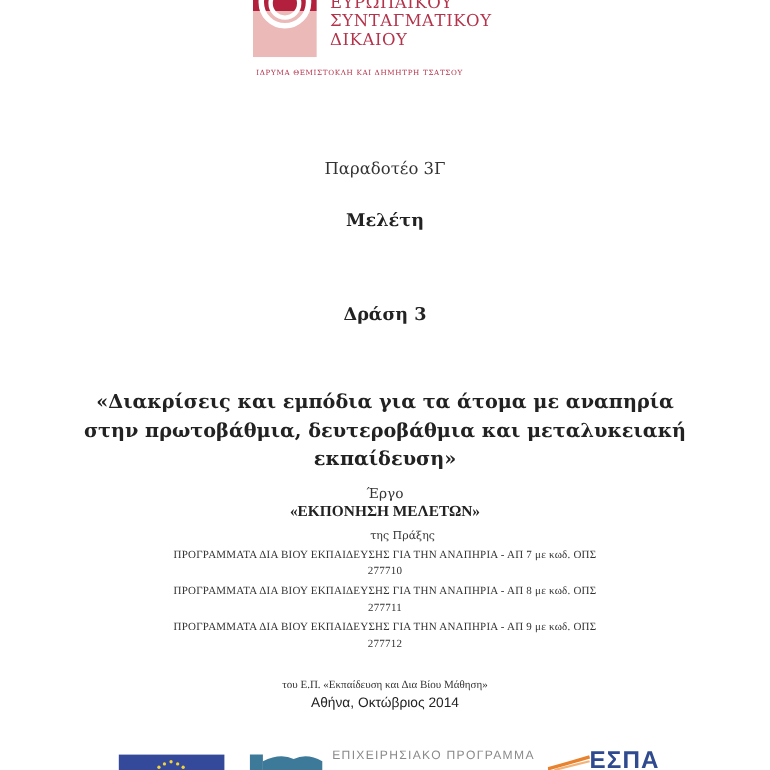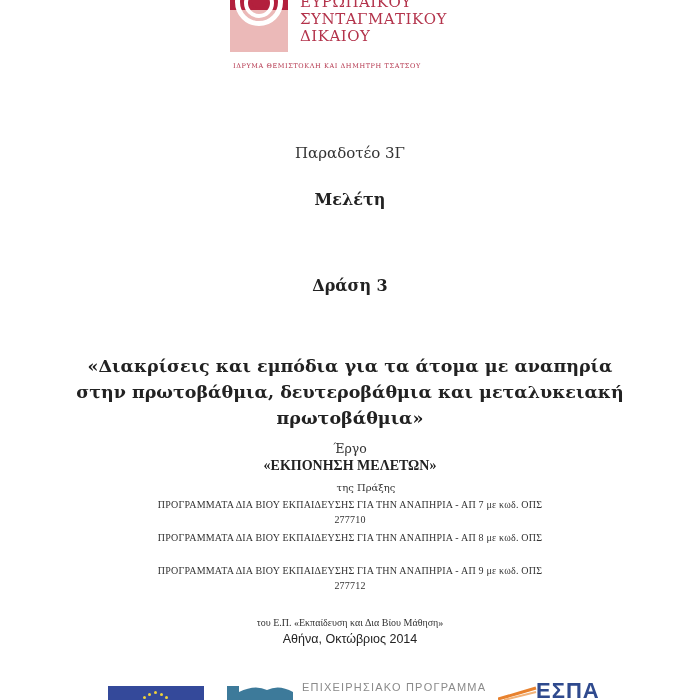--- a/index.html
+++ b/index.html
@@ -58,33 +58,34 @@
   <div class="logo-sub">ΙΔΡΥΜΑ ΘΕΜΙΣΤΟΚΛΗ ΚΑΙ ΔΗΜΗΤΡΗ ΤΣΑΤΣΟΥ</div>
 </div>
 
 <div class="center deliverable">Παραδοτέο 3Γ</div>
 <div class="center study">Μελέτη</div>
 <div class="center action">Δράση 3</div>
 
 <div class="center title">
   <div>«Διακρίσεις και εμπόδια για τα άτομα με αναπηρία</div>
   <div>στην πρωτοβάθμια, δευτεροβάθμια και μεταλυκειακή</div>
-  <div>πρωτοβάθμια»</div>
+  <div>εκπαίδευση»</div>
 </div>
 
 <div class="center project">Έργο</div>
 <div class="center project-name">«ΕΚΠΟΝΗΣΗ ΜΕΛΕΤΩΝ»</div>
 <div class="center praxis">της Πράξης</div>
 
 <div class="center prog prog1">
   <div>ΠΡΟΓΡΑΜΜΑΤΑ ΔΙΑ ΒΙΟΥ ΕΚΠΑΙΔΕΥΣΗΣ ΓΙΑ ΤΗΝ ΑΝΑΠΗΡΙΑ - ΑΠ 7 με κωδ. ΟΠΣ</div>
   <div>277710</div>
 </div>
 <div class="center prog prog2">
   <div>ΠΡΟΓΡΑΜΜΑΤΑ ΔΙΑ ΒΙΟΥ ΕΚΠΑΙΔΕΥΣΗΣ ΓΙΑ ΤΗΝ ΑΝΑΠΗΡΙΑ - ΑΠ 8 με κωδ. ΟΠΣ</div>
+  <div>277711</div>
 </div>
 <div class="center prog prog3">
   <div>ΠΡΟΓΡΑΜΜΑΤΑ ΔΙΑ ΒΙΟΥ ΕΚΠΑΙΔΕΥΣΗΣ ΓΙΑ ΤΗΝ ΑΝΑΠΗΡΙΑ - ΑΠ 9 με κωδ. ΟΠΣ</div>
   <div>277712</div>
 </div>
 
 <div class="center ep">του Ε.Π. «Εκπαίδευση και Δια Βίου Μάθηση»</div>
 <div class="center place">Αθήνα, Οκτώβριος 2014</div>
 
 <div class="footer-logos">

